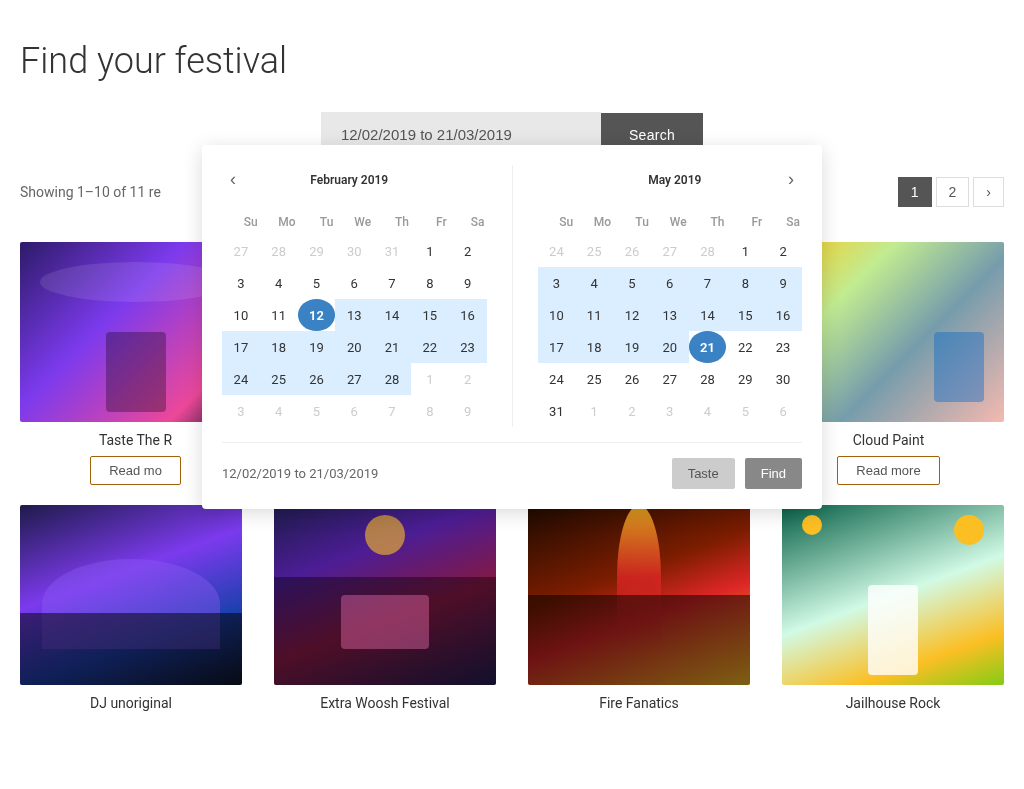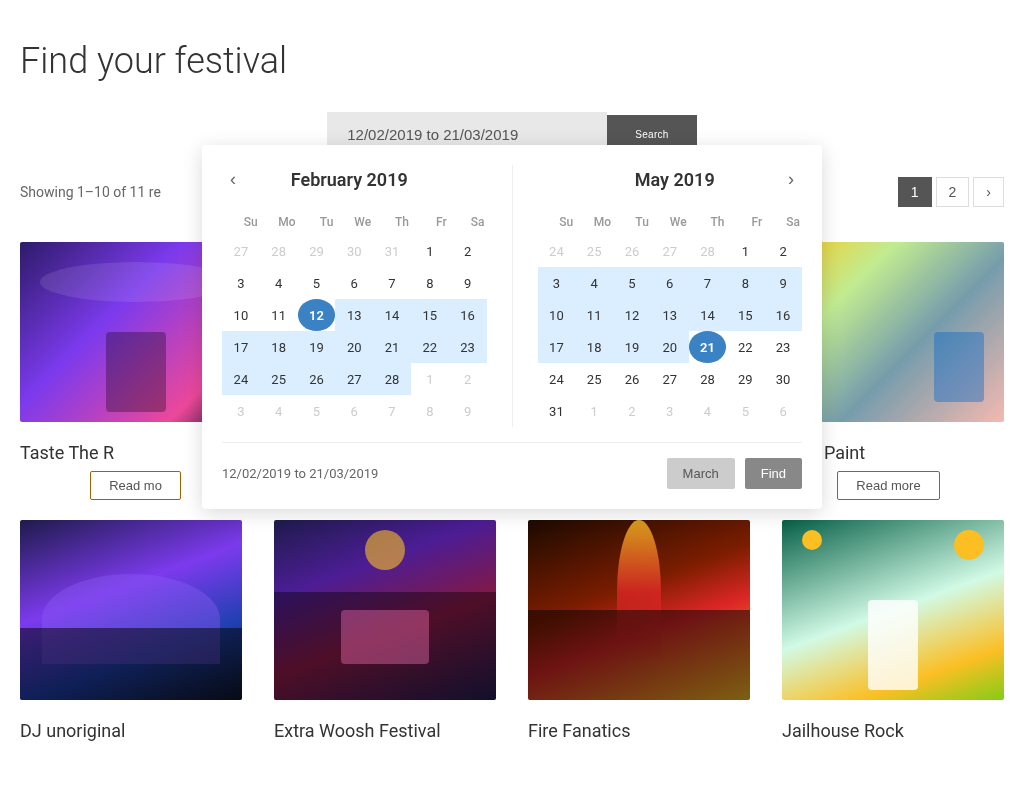--- a/index.html
+++ b/index.html
@@ -36,21 +36,21 @@
       color: #555;
       width: 280px;
       outline: none;
       cursor: pointer;
     }
     .search-button {
       background: #555;
       color: #fff;
       border: none;
       padding: 14px 28px;
-      font-size: 10px;
+      font-size: 14px;
       cursor: pointer;
       font-weight: 500;
       letter-spacing: 0.3px;
     }
 
     .results-info {
       font-size: 14px;
       color: #666;
       margin-bottom: 15px;
     }
@@ -83,21 +83,21 @@
     }
     .calendar-nav {
       background: none;
       border: none;
       cursor: pointer;
       font-size: 18px;
       color: #666;
       padding: 4px 8px;
     }
     .calendar-title {
-      font-size: 18px;
+      font-size: 12px;
       font-weight: 600;
       color: #333;
     }
     .calendar-grid {
       width: 100%;
       border-collapse: collapse;
     }
     .calendar-grid th {
       font-size: 12px;
       font-weight: 500;
@@ -196,23 +196,24 @@
     .festival-card {
       cursor: pointer;
     }
     .festival-img-placeholder {
       width: 100%;
       height: 180px;
       border-radius: 2px;
       display: block;
     }
     .festival-name {
-      font-size: 18px;
+      text-align: center;
+      font-size: 14px;
       color: #333;
-      margin: 20px 0 8px;
+      margin: 10px 0 8px;
     }
     .read-more-btn {
       display: block;
       margin: 0 auto;
       background: #fff;
       border: 1px solid #a16207;
       padding: 6px 18px;
       font-size: 13px;
       cursor: pointer;
       color: #555;
@@ -399,21 +400,21 @@
                 <td class="other-month">4</td>
                 <td class="other-month">5</td>
                 <td class="other-month">6</td>
               </tr>
             </tbody>
         </table>
       </div>
     </div>
     <div class="calendar-footer">
       <span class="footer-date-display">12/02/2019 to 21/03/2019</span>
-      <button class="cancel-btn">March</button>
+      <button class="cancel-btn">Taste</button>
       <button class="apply-btn">Find</button>
     </div>
   </div>
 
   <div style="display:flex; justify-content:space-between; align-items:center; margin-bottom:10px;">
     <span class="results-info">Showing 1–10 of 11 re</span>
     <div class="pagination-row">
       <button class="page-btn active">1</button>
       <button class="page-btn">2</button>
       <button class="page-btn">›</button>

